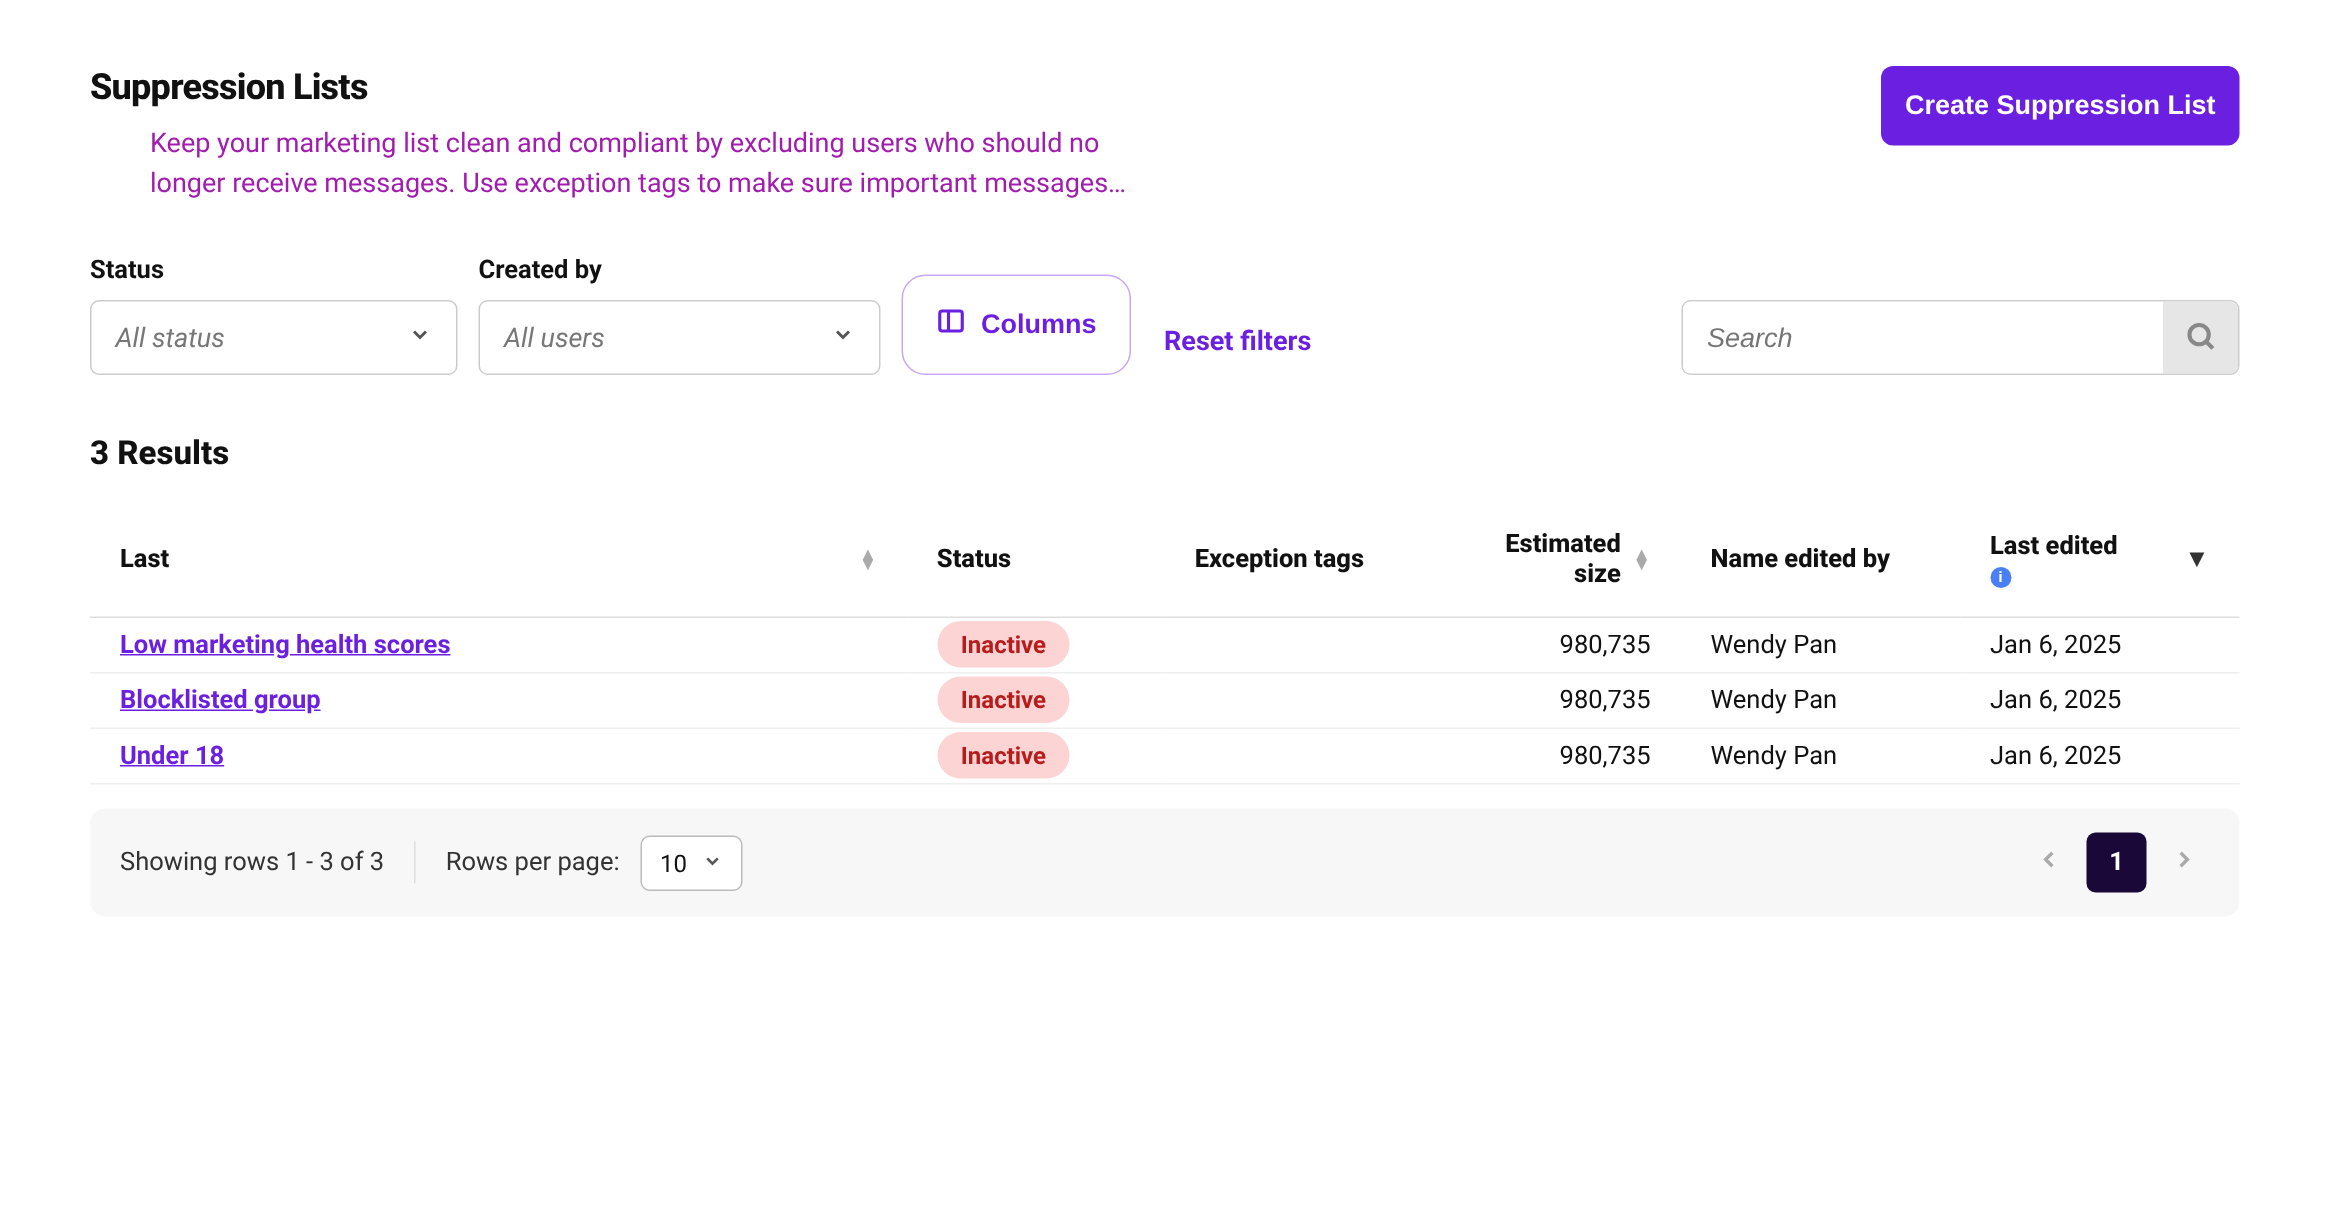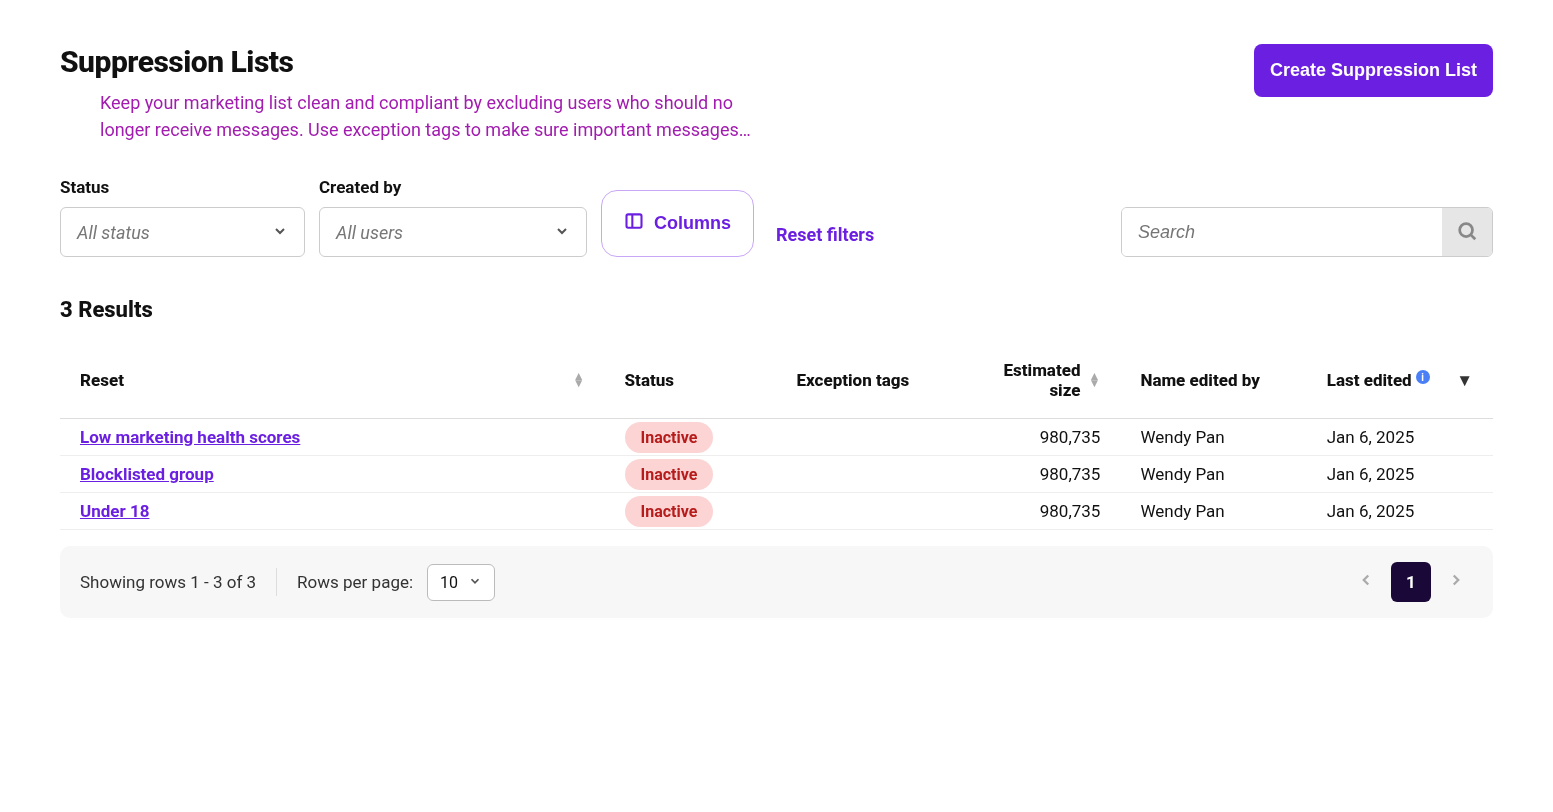--- a/index.html
+++ b/index.html
@@ -1,20 +1,20 @@
 <!DOCTYPE html>
 <html><head>
 <meta charset="utf-8">
 <style>
 * { box-sizing: border-box; margin: 0; padding: 0; }
 body { font-family: -apple-system, BlinkMacSystemFont, "Segoe UI", Roboto, Helvetica, Arial, sans-serif; background: #fff; color: #111; }
 .page { padding: 44px 60px; max-width: 1553px; }
 .header-row { display: flex; justify-content: space-between; align-items: flex-start; margin-bottom: 34px; }
 .header-left { max-width: 700px; }
-.title { font-size: 30px; font-weight: 800; color: #111; margin-bottom: 10px; letter-spacing: -0.5px; }
+.title { font-size: 24px; font-weight: 800; color: #111; margin-bottom: 10px; letter-spacing: -0.5px; }
 .subtitle { font-size: 18px; color: #a21caf; line-height: 1.5; margin-left: 40px; }
 .create-btn { background: #6b1fe0; color: #fff; border: none; border-radius: 8px; padding: 16px 16px; font-size: 18px; font-weight: 700; cursor: pointer; }
 .filters { display: flex; align-items: flex-end; gap: 14px; margin-bottom: 40px; }
 .filter-group { display: flex; flex-direction: column; }
 .filter-label { font-size: 17px; font-weight: 700; color: #111; margin-bottom: 10px; }
 .select { border: 1px solid #ccc; border-radius: 6px; padding: 12px 16px; font-size: 18px; color: #777; font-style: italic; display: flex; align-items: center; justify-content: space-between; cursor: pointer; background: #fff; min-height: 50px; }
 .select-status { width: 245px; }
 .select-created { width: 268px; }
 .chevron { color: #555; }
 .columns-btn { border: 1px solid #c9a7f7; border-radius: 16px; padding: 20px 22px; font-size: 18px; font-weight: 700; color: #6b1fe0; background: #fff; display: flex; align-items: center; gap: 10px; cursor: pointer; min-height: 50px; justify-content: center; }
@@ -28,21 +28,21 @@
 .table th { text-align: left; font-size: 17px; font-weight: 800; color: #111; padding: 18px 20px; border-bottom: 1px solid #ddd; }
 .table th.right { text-align: right; }
 .table td { padding: 8px 20px; border-bottom: 1px solid #eee; font-size: 17px; }
 .name-link { color: #6b1fe0; font-weight: 700; text-decoration: underline; cursor: pointer; }
 .badge { background: #fcd4d4; color: #b71c1c; font-weight: 700; padding: 6px 16px; border-radius: 20px; font-size: 16px; }
 .td-size { text-align: right; }
 .th-inner { display: flex; align-items: center; gap: 8px; }
 .th-inner.right { justify-content: flex-end; }
 .sort-icon { color: #aaa; font-size: 12px; display: flex; flex-direction: column; line-height: 7px; }
 .info-icon { width: 14px; height: 14px; background: #4a7ff5; color: #fff; border-radius: 50%; font-size: 10px; display: inline-flex; align-items: center; justify-content: center; font-weight: 700; }
-.th-last-edited-inner { display: flex; flex-direction: row; align-items: flex-start; gap: 4px; }
+.th-last-edited-inner { display: flex; flex-direction: column; align-items: flex-start; gap: 4px; }
 .th-last-edited-row { display: flex; align-items: center; justify-content: space-between; width: 100%; }
 .pagination { background: #f7f7f7; border-radius: 10px; padding: 16px 20px; display: flex; align-items: center; margin-top: 16px; }
 .pag-text { font-size: 17px; color: #333; }
 .pag-divider { width: 1px; height: 28px; background: #ddd; margin: 0 20px; }
 .rows-select { border: 1px solid #bbb; border-radius: 6px; padding: 8px 12px; font-size: 16px; display: flex; align-items: flex-end; gap: 10px; cursor: pointer; margin-left: 14px; background: #fff; }
 .pag-right { margin-left: auto; display: flex; align-items: center; gap: 8px; }
 .pag-arrow { color: #aaa; padding: 8px; cursor: pointer; }
 .pag-num { background: #1a0838; color: #fff; font-weight: 700; border-radius: 6px; width: 40px; height: 40px; display: flex; align-items: center; justify-content: center; font-size: 17px; }
 </style>
 </head>
@@ -109,21 +109,21 @@
     </div>
   </div>
 
   <div class="results-count">3 Results</div>
 
   <table class="table">
     <thead>
       <tr>
         <th style="width:38%">
           <div class="th-inner" style="justify-content:space-between;">
-            <span>Reset</span>
+            <span>Last</span>
             <span class="sort-icon">
                 <span>▲</span>
                 <span>▼</span>
               </span>
           </div>
         </th>
         <th style="width:12%">Status</th>
         <th style="width:12%">Exception tags</th>
         <th class="right" style="width:12%">
           <div class="th-inner right">

